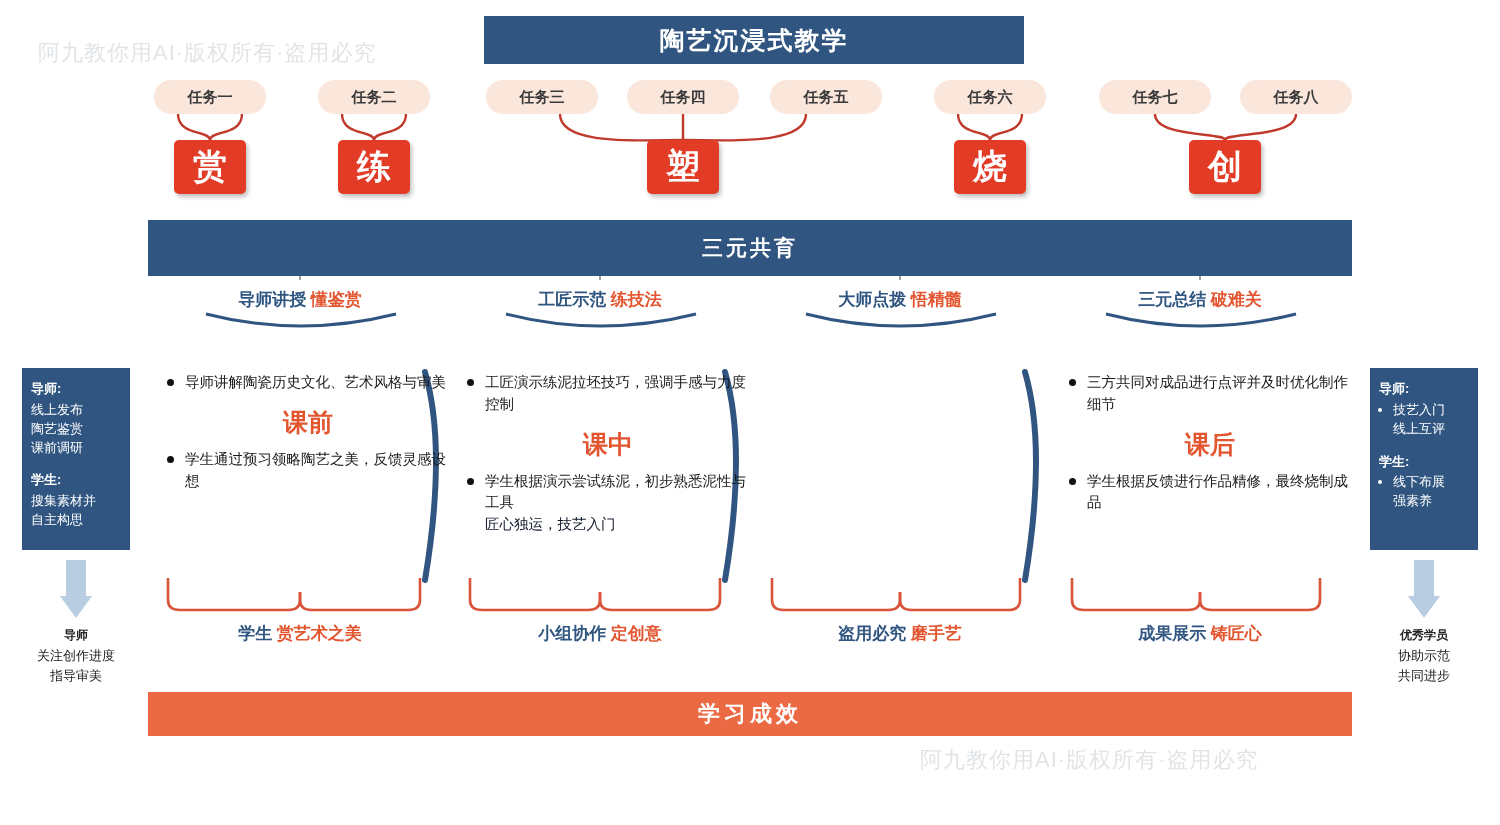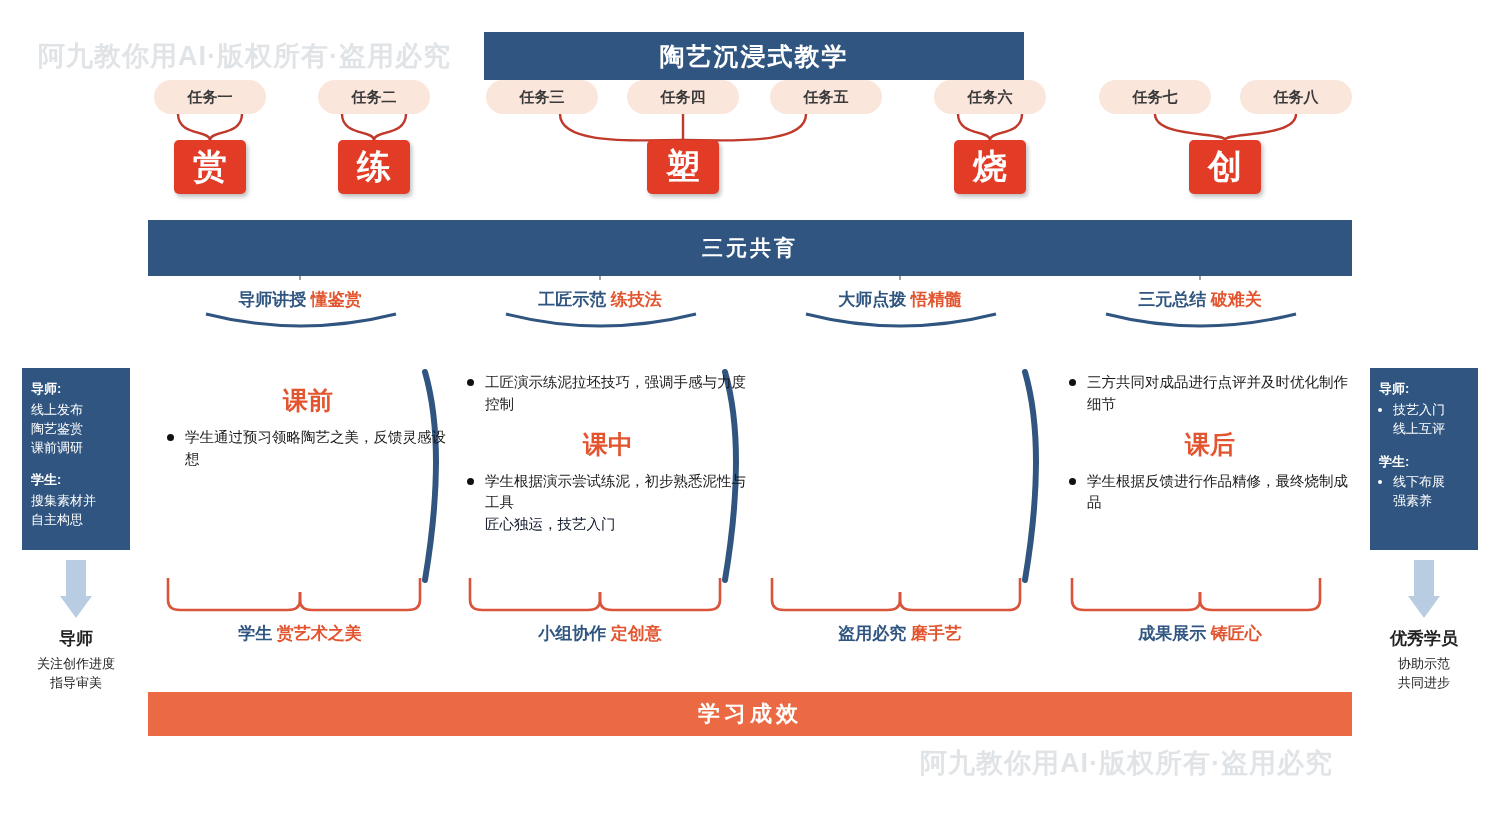--- a/index.html
+++ b/index.html
@@ -13,41 +13,40 @@
     width: 1500px;
     height: 825px;
     overflow: hidden;
     background: #fff;
   }
 
   
   .watermark {
     position: absolute;
     color: rgba(120,130,145,0.22);
-    font-size: 27px;
+    font-size: 22px;
     letter-spacing: 1px;
-    font-weight: 700;
+    font-weight: 400;
     white-space: nowrap;
     pointer-events: none;
   }
   .wm-top { left: 38px; top: 38px; }
   .wm-bottom { left: 920px; top: 745px; }
 
   
   .title-banner {
     position: absolute;
     left: 484px; top: 16px;
     width: 540px; height: 48px;
     background: #2f5580;
     color: #ffffff;
     font-size: 25px;
     font-weight: bold;
     display: flex; align-items: center; justify-content: center;
     letter-spacing: 2px;
-    margin-top: 16px;
   }
 
   
   .task-pill {
     position: absolute;
     height: 34px;
     border-radius: 17px;
     background: #fbe6dc;
     color: #3a3a3a;
     font-size: 15px;
@@ -117,21 +116,21 @@
   .side-right li { margin: 0; }
 
   .side-caption {
     position: absolute;
     width: 140px;
     text-align: center;
     font-size: 13px;
     color: #222;
     line-height: 1.5;
   }
-  .side-caption .bold { font-weight: bold; display: block; margin-bottom: 2px; font-size: 17px; }
+  .side-caption .bold { font-weight: bold; display: block; margin-bottom: 2px; font-size: 12px; }
   .cap-left { left: 6px; top: 626px; }
   .cap-right { left: 1354px; top: 626px; }
 
   
   .col {
     position: absolute;
     top: 372px;
     width: 290px;
     height: 212px;
   }
@@ -310,20 +309,21 @@
 强素养</li>
       </ul>
   </div>
   <div class="side-caption cap-right">
     <span class="bold">优秀学员</span>
     <span style="white-space:pre-line">协助示范
 共同进步</span>
   </div>
 
   <div class="col" style="left:163px;">
+    <div class="bullet-block">导师讲解陶瓷历史文化、艺术风格与审美</div>
     <div class="col-mid-label">课前</div>
     <div class="bullet-block">学生通过预习领略陶艺之美，反馈灵感设想</div>
   </div>
 
   <div class="col" style="left:463px;">
     <div class="bullet-block">工匠演示练泥拉坯技巧，强调手感与力度控制</div>
     <div class="col-mid-label">课中</div>
     <div class="bullet-block">
       <span>学生根据演示尝试练泥，初步熟悉泥性与工具</span>
       <span class="bullet-sub-red">匠心独运，技艺入门</span>

